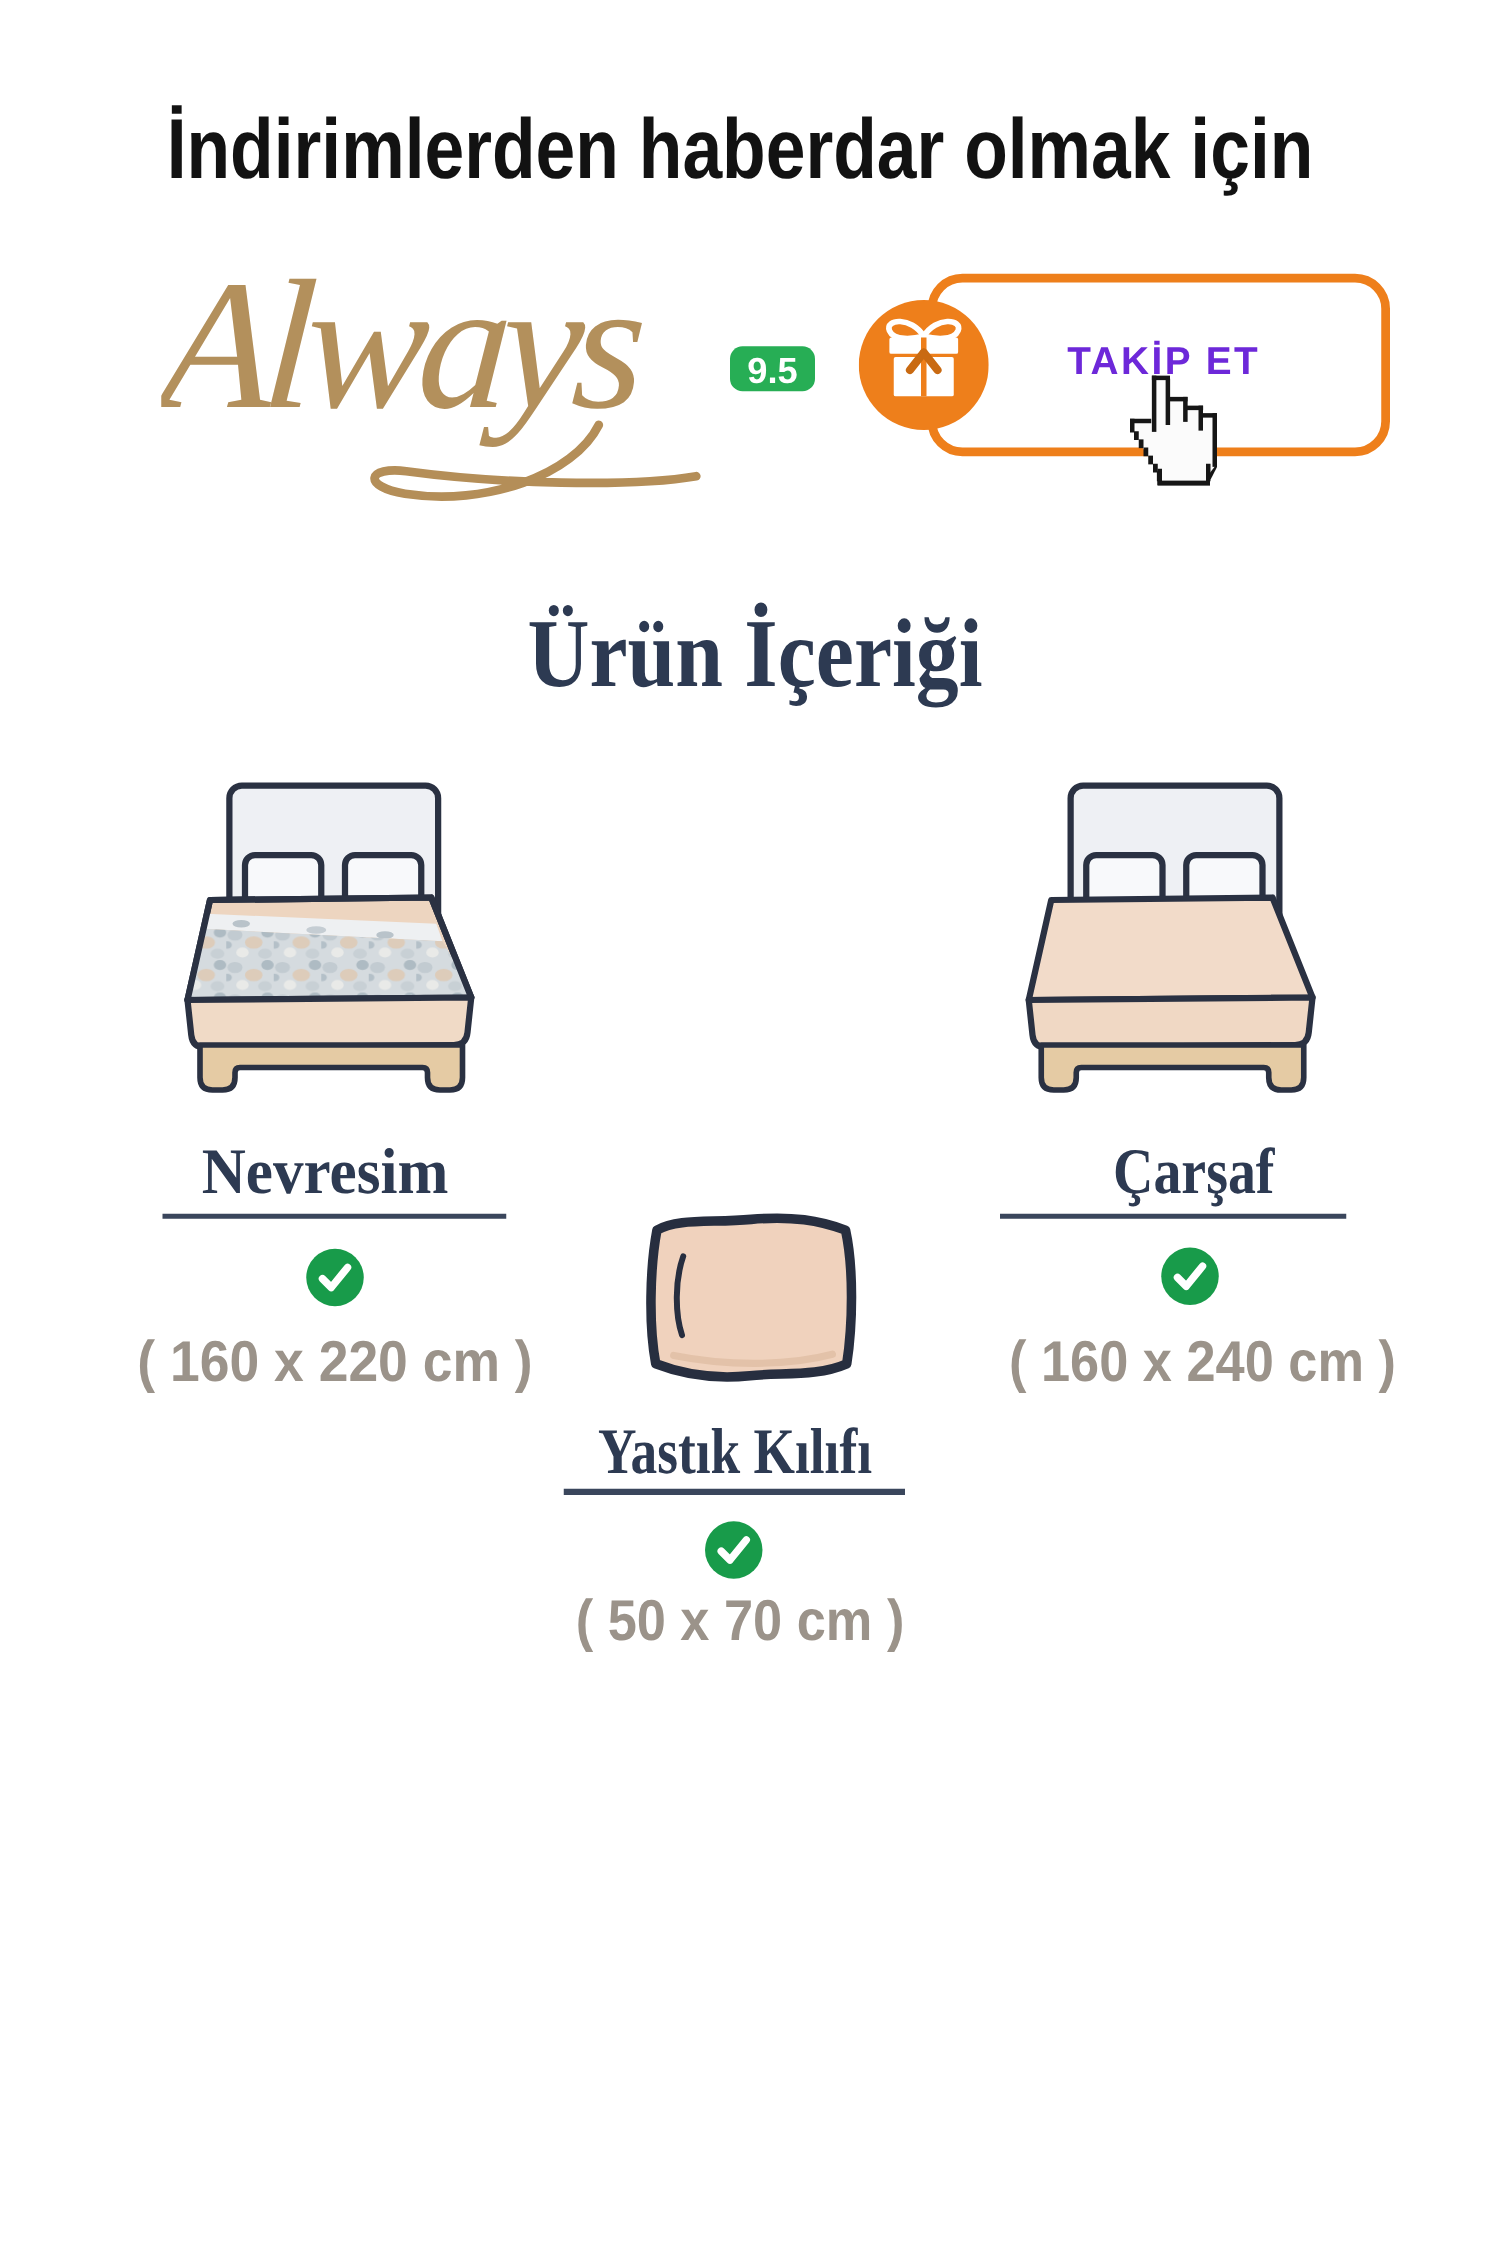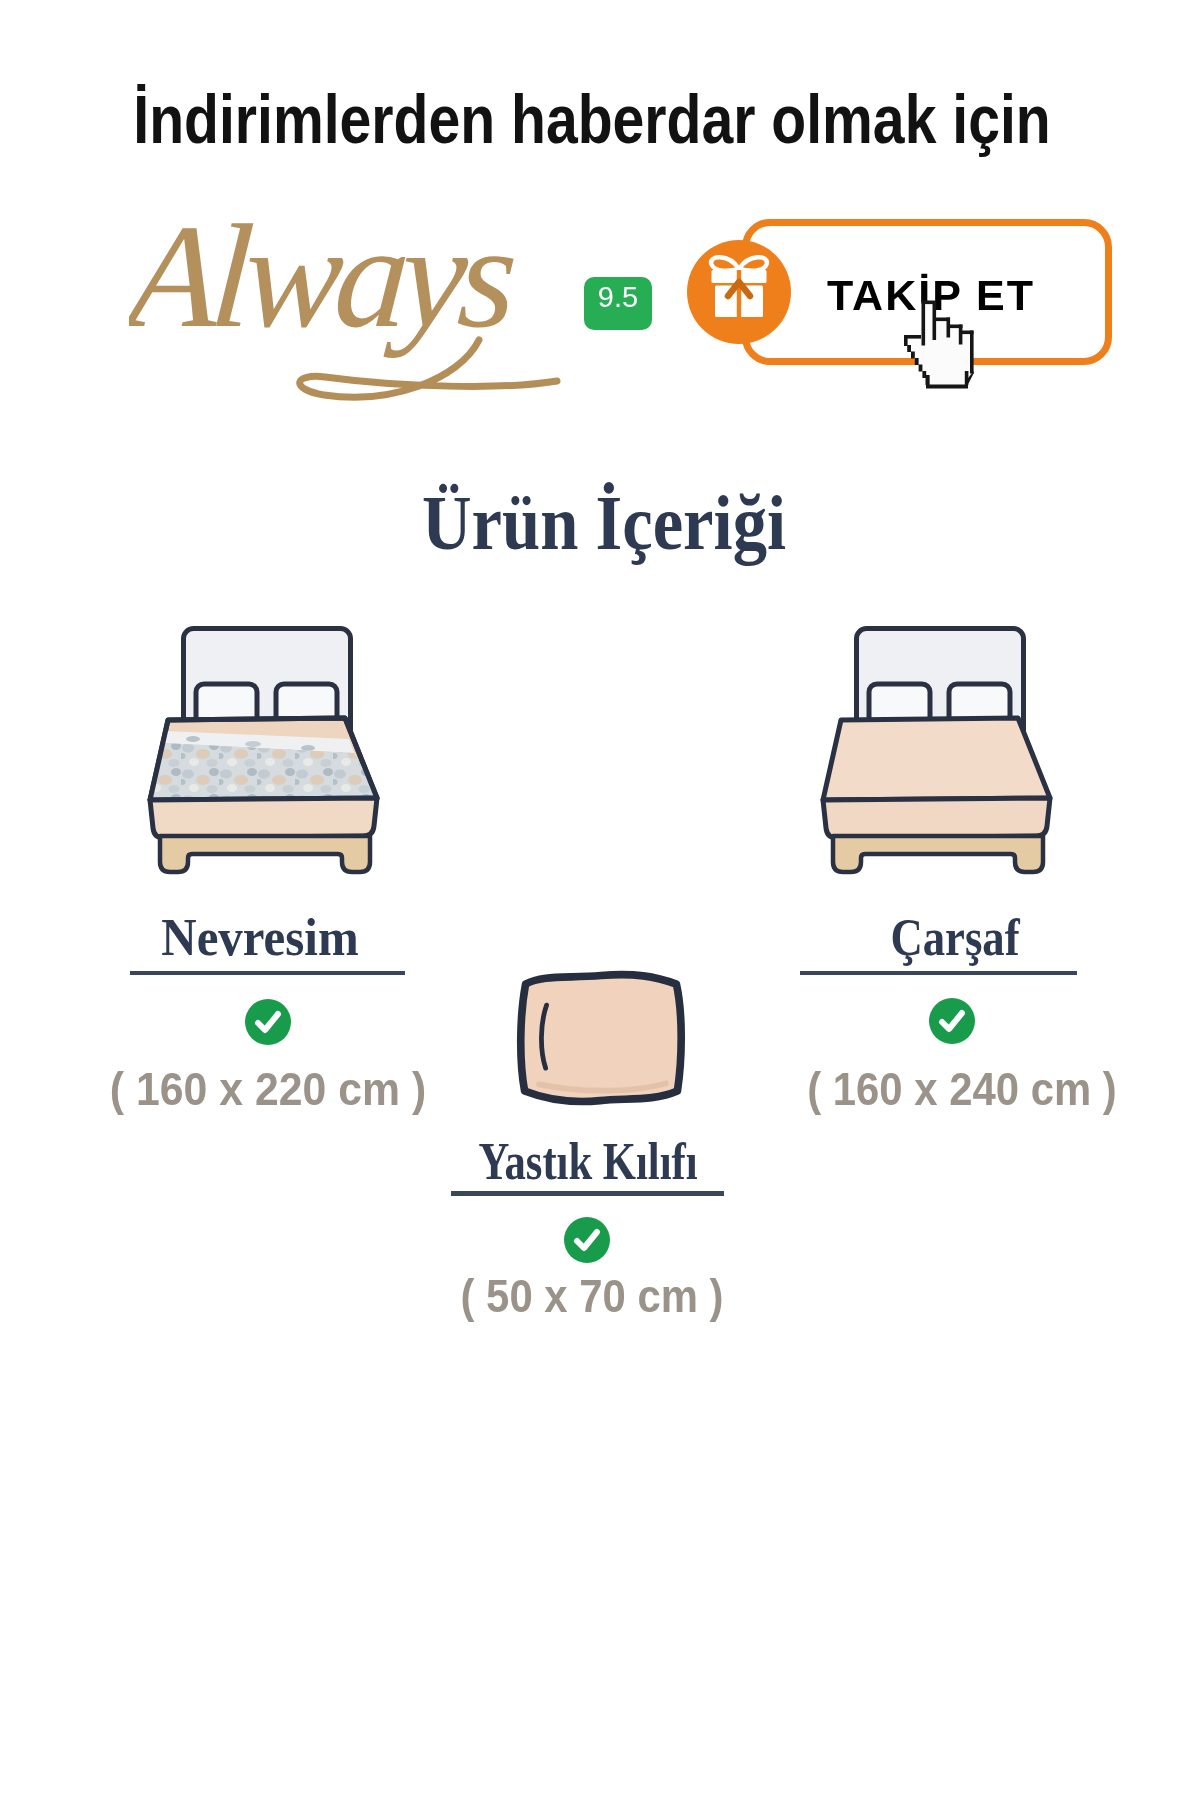--- a/index.html
+++ b/index.html
@@ -9,25 +9,25 @@
 </head>
 <body>
 
 <div class="abs" style="left:-8px;top:80px;width:1200px;text-align:center;font-weight:bold;font-size:68px;color:#121212;transform:scaleX(0.84);">İndirimlerden haberdar olmak için</div>
 
 <svg class="abs" style="left:129px;top:195px;" width="470" height="230" viewBox="0 0 470 230">
   <text x="6" y="131" font-family="'Liberation Serif',serif" font-style="italic" font-weight="normal" font-size="148" fill="#b3905c" letter-spacing="-8" transform="skewX(-4)">Always</text>
   <path d="M 350,145 C 330,185 260,210 195,200 C 160,194 165,178 196,182 C 270,192 375,195 428,186" fill="none" stroke="#b48e58" stroke-width="7" stroke-linecap="round"></path>
 </svg>
 
-<div class="abs" style="left:584px;top:277px;width:68px;height:53px;background:#27ae55;border-radius:10px;color:#fff;font-weight:normal;font-size:29px;text-align:center;line-height:40px;">9.5</div>
+<div class="abs" style="left:584px;top:277px;width:68px;height:36px;background:#27ae55;border-radius:10px;color:#fff;font-weight:bold;font-size:29px;text-align:center;line-height:40px;">9.5</div>
 
 <div class="abs" style="left:742px;top:219px;width:356px;height:132px;border:7px solid #ee7f1b;border-radius:28px;"></div>
 
-<div class="abs" style="left:781px;top:271px;width:300px;text-align:center;color:#000000;font-weight:bold;font-size:43px;letter-spacing:2px;">TAKİP ET</div>
+<div class="abs" style="left:781px;top:271px;width:300px;text-align:center;color:#6d28d9;font-weight:bold;font-size:31px;letter-spacing:2px;">TAKİP ET</div>
 
 <svg class="abs" style="left:687px;top:240px;" width="104" height="104" viewBox="0 0 104 104">
   <circle cx="52" cy="52" r="52" fill="#ee7f1b"></circle>
   <rect x="24.5" y="30" width="55" height="13" rx="1.5" fill="#fff"></rect>
   <rect x="28" y="45.5" width="48" height="31.5" rx="1.5" fill="#fff"></rect>
   <path d="M52 29 C 42 13, 21 15, 24.5 24.5 C 28 33, 44 31, 52 29 Z" fill="none" stroke="#fff" stroke-width="4.5" stroke-linejoin="round"></path>
   <path d="M52 29 C 62 13, 83 15, 79.5 24.5 C 76 33, 60 31, 52 29 Z" fill="none" stroke="#fff" stroke-width="4.5" stroke-linejoin="round"></path>
   <rect x="49.8" y="30" width="4.4" height="47" fill="#ee7f1b"></rect>
   <path d="M52 42 L 41 56 M52 42 L 63 56" stroke="#c96a12" stroke-width="6.5" stroke-linecap="round"></path>
 </svg>

